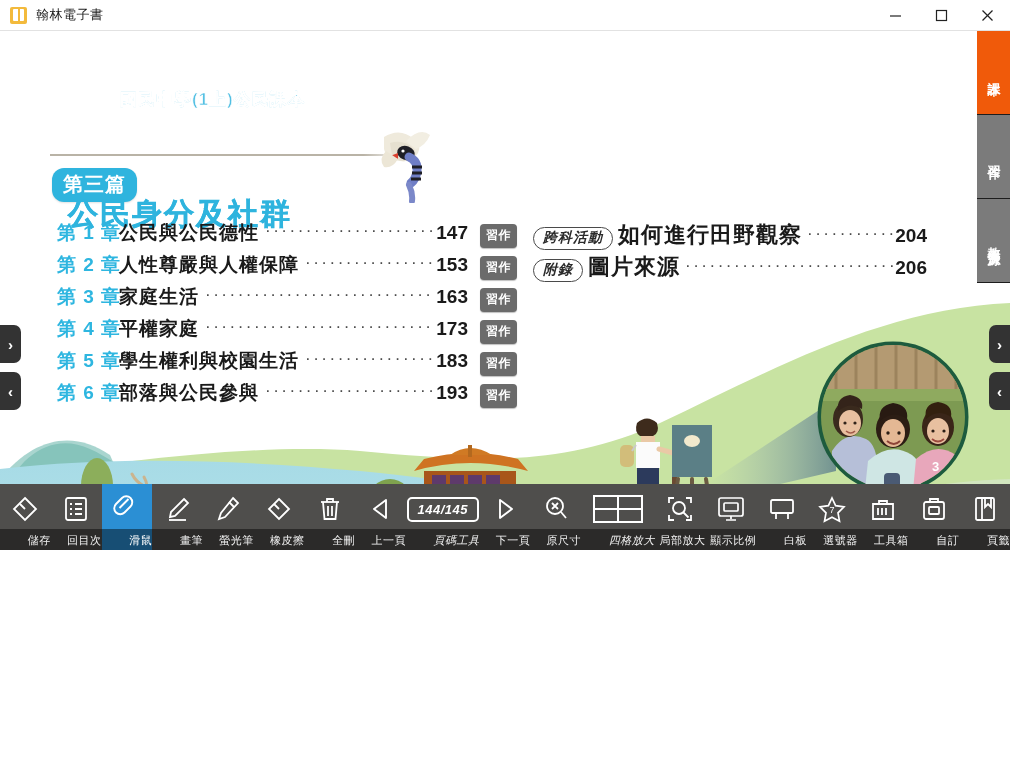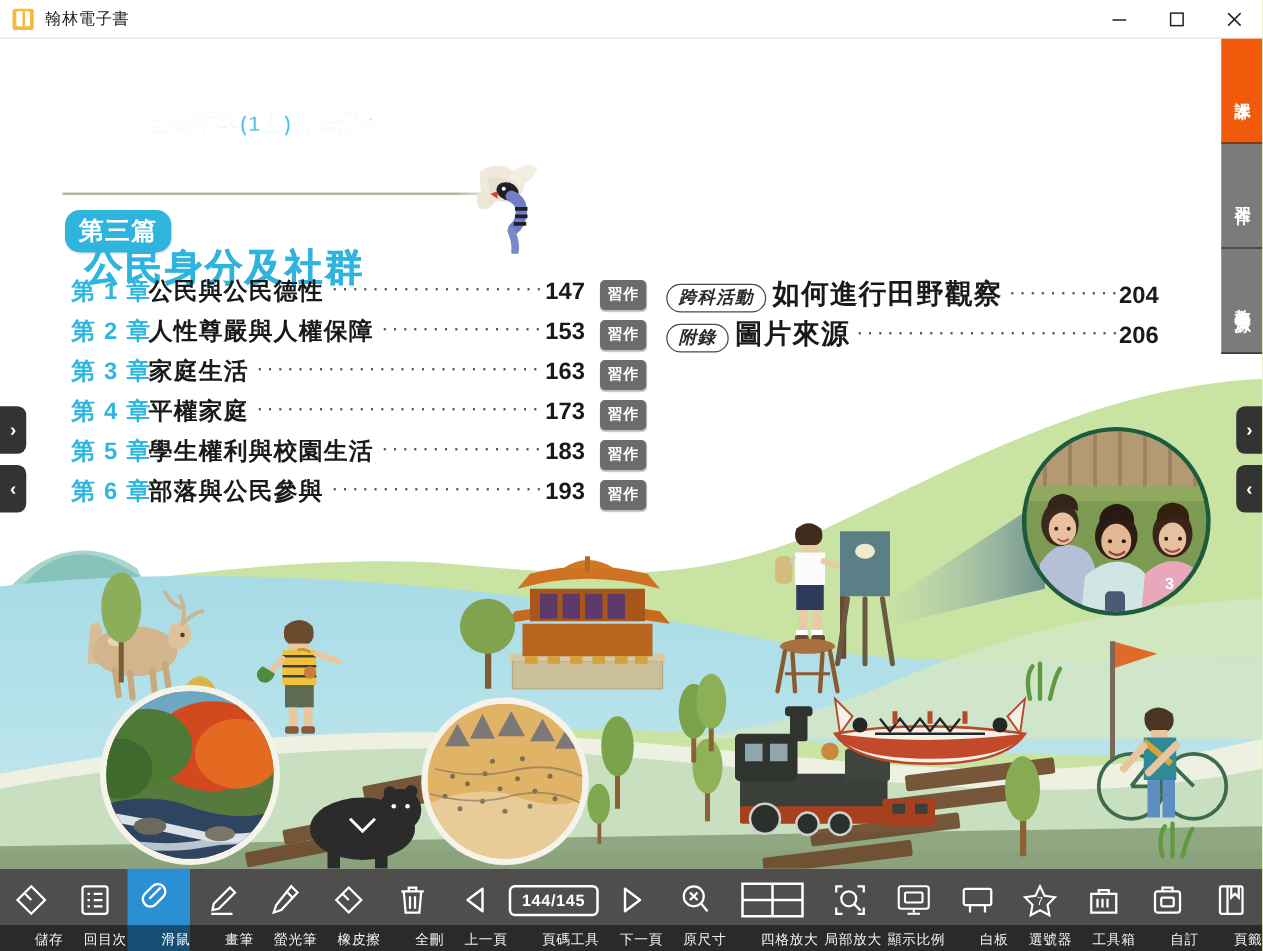--- a/index.html
+++ b/index.html
@@ -1,21 +1,21 @@
 <!DOCTYPE html>
 <html><head>
 <meta charset="utf-8">
 <style>
   * { box-sizing: border-box; margin: 0; padding: 0; }
   html, body {
     width: 1010px; height: 761px;
     font-family: "Liberation Sans", "DejaVu Sans", sans-serif;
     overflow: hidden; background: #ffffff;
   }
-  #app { position: relative; width: 1010px; height: 761px; overflow: hidden; background: #84cc16; }
+  #app { position: relative; width: 1010px; height: 550px; overflow: hidden; background: #fef9c3; }
 
   
   .titlebar {
     position: absolute; top: 0; left: 0; width: 1010px; height: 31px;
     background: #ffffff; border-bottom: 1px solid #e2e2e2;
     display: flex; align-items: center;
   }
   .tb-icon {
     width: 17px; height: 17px; margin-left: 10px; border-radius: 2px;
     background: #f3ba3c; position: relative; flex: none;
@@ -143,21 +143,21 @@
   
   .toolbar {
     position: absolute; left: 0; bottom: 0; width: 1010px; height: 66px;
     background: #4f4e4c; display: flex; align-items: stretch;
   }
   .tool {
     flex: 1 1 0; position: relative; display: flex; flex-direction: column;
     align-items: center; justify-content: flex-start; padding-top: 6px;
     color: #fff;
   }
-  .tool.wide { flex: 1.45 1 0; }
+  .tool.wide { flex: 1.45 1 0; font-style: italic; }
   .tool.active { background: #2b8fd4; }
   .tool .glyph {
     height: 38px; display: flex; align-items: center; justify-content: center;
   }
   .tool .glyph svg { display: block; }
   .tool .tlabel {
     position: absolute; bottom: 2px; left: 0; right: 0; text-align: center;
     font-size: 11px; letter-spacing: .5px; color: #f2f2f2; white-space: nowrap;
   }
   .toolbar::after {

